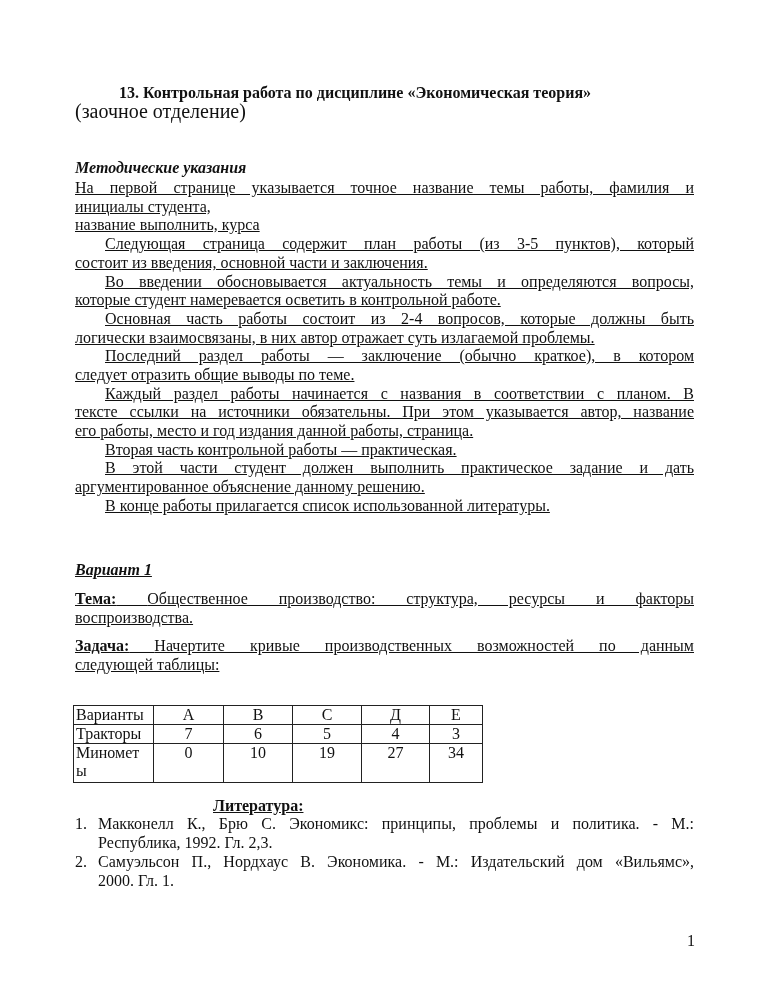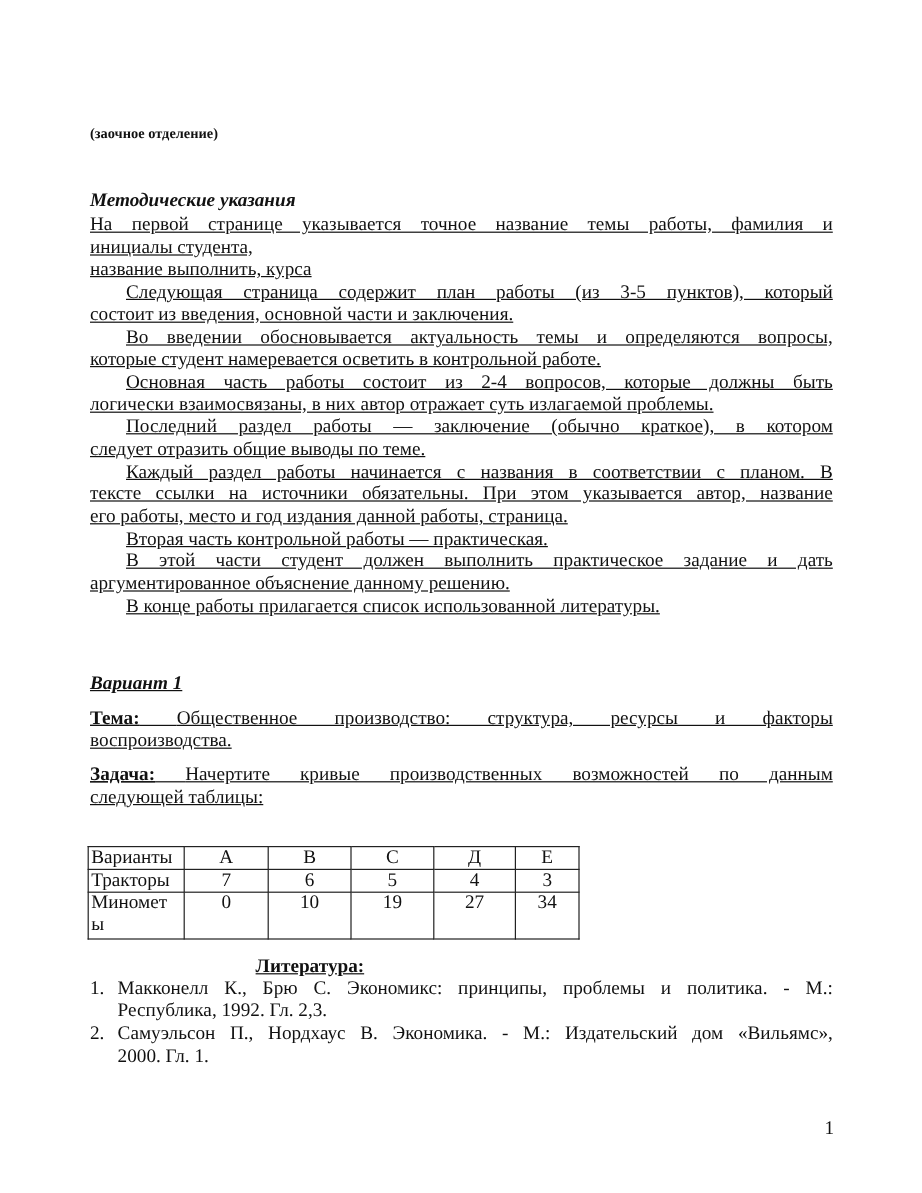--- a/index.html
+++ b/index.html
@@ -3,21 +3,21 @@
   <meta charset="utf-8">
   <style>
     html, body { margin: 0; padding: 0; background: #ffffff; }
     body {
       width: 768px; height: 994px; position: relative; overflow: hidden;
       font-family: "Liberation Serif", "DejaVu Serif", serif;
       color: #111111;
     }
     .page { position: absolute; left: 0; top: 0; width: 768px; height: 994px; }
     .title1 { position: absolute; left: 75px; top: 83px; width: 619px; font-size: 16px; font-weight: bold; line-height: 19px; text-indent: 44px; }
-    .title2 { position: absolute; left: 75px; top: 102px; font-size: 12px; font-weight: bold; line-height: 19px; }
+    .title2 { position: absolute; left: 75px; top: 102px; font-size: 20px; font-weight: normal; line-height: 19px; }
     .subhead { position: absolute; left: 75px; width: 619px; top: 158px; text-align: left; font-style: italic; font-weight: bold; font-size: 16px; line-height: 19px; }
     .line { position: absolute; left: 75px; width: 619px; font-size: 16px; line-height: 18.6px; white-space: nowrap; text-decoration: underline; }
     .line.j { text-align: justify; text-align-last: justify; white-space: normal; }
     .line.ind { left: 105px; width: 589px; }
     .variant { position: absolute; left: 75px; top: 561px; font-weight: bold; font-style: italic; text-decoration: underline; font-size: 16px; }
     .u { text-decoration: underline; font-weight: bold; }
     table.pp { position: absolute; left: 73px; top: 705px; border-collapse: collapse; font-size: 16px; line-height: 18px; }
     table.pp td { border: 1px solid #222; padding: 0 2px; vertical-align: top; margin-top: 14px; }
     table.pp td.h { text-align: left; }
     table.pp td.c { text-align: center; }
@@ -26,20 +26,21 @@
     .ref .num { position: absolute; left: 0; }
     .ref .body { margin-left: 23px; text-align: justify; }
     .ref .l1 { text-align: justify; text-align-last: justify; }
     .pagenum { position: absolute; left: 687px; top: 932px; font-size: 16px; }
   </style>
 </head>
 <body>
 
 <div class="page">
 
+  <div class="title1">13. Контрольная работа по дисциплине «Экономическая теория»</div>
   <div class="title2">(заочное отделение)</div>
 
   <div class="subhead">Методические указания</div>
 
   <div class="line j" style="top:179px">На первой странице указывается точное название темы работы, фамилия и</div>
   <div class="line" style="top:198px">инициалы студента,</div>
   <div class="line" style="top:216px">название выполнить, курса</div>
 
   <div class="line j ind" style="top:235px">Следующая страница содержит план работы (из 3-5 пунктов), который</div>
   <div class="line" style="top:254px">состоит из введения, основной части и заключения.</div>

